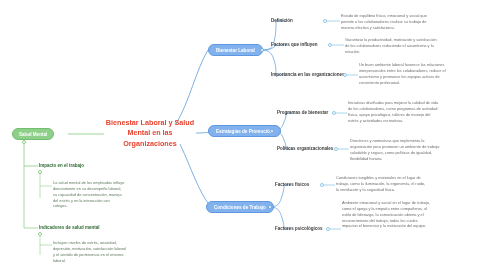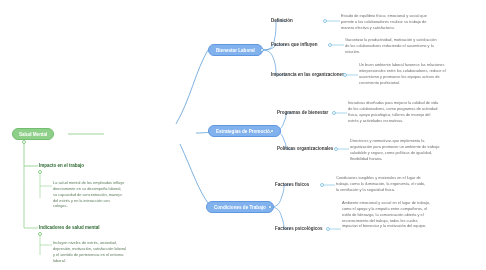--- a/index.html
+++ b/index.html
@@ -133,20 +133,21 @@
     <path d="M336 149 C 343 149, 345 149, 349 149" stroke="#8ec9e8" stroke-width="0.8" fill="none"></path>
 
     <path d="M270 207 C 278 207, 280 203, 282 196 C 284 190, 284 188, 284 185" stroke="#6ea8dd" stroke-width="0.8" fill="none"></path>
     <path d="M270 207 C 278 207, 280 211, 282 218 C 284 224, 284 226, 284 229" stroke="#6ea8dd" stroke-width="0.8" fill="none"></path>
     <path d="M284 185 L 290 185" stroke="#6ea8dd" stroke-width="0.8" fill="none"></path>
     <path d="M284 229 L 290 229" stroke="#6ea8dd" stroke-width="0.8" fill="none"></path>
     <path d="M322 185 C 329 185, 331 185, 335 185" stroke="#8ec9e8" stroke-width="0.8" fill="none"></path>
     <path d="M328 229 C 335 229, 337 229, 341 229" stroke="#8ec9e8" stroke-width="0.8" fill="none"></path>
   </svg>
 
+  <div class="node root">Bienestar Laboral y Salud Mental en las Organizaciones</div>
 
   <div class="node green-topic" style="left:12px; top:128px;">Salud Mental</div>
   <div class="conn green" style="left:22px; top:140px;"></div>
 
   <div class="node sub-label green" style="left:39px; top:163px;">Impacto en el trabajo</div>
   <div class="conn green" style="left:38px; top:170px;"></div>
   <div class="node detail green-detail" style="left:53px; top:180px; width:72px;">La salud mental de los empleados influye directamente en su desempeño laboral, su capacidad de concentración, manejo del estrés y en la interacción con colegas.</div>
 
   <div class="node sub-label green" style="left:39px; top:225px;">Indicadores de salud mental</div>
   <div class="conn green" style="left:38px; top:232px;"></div>

